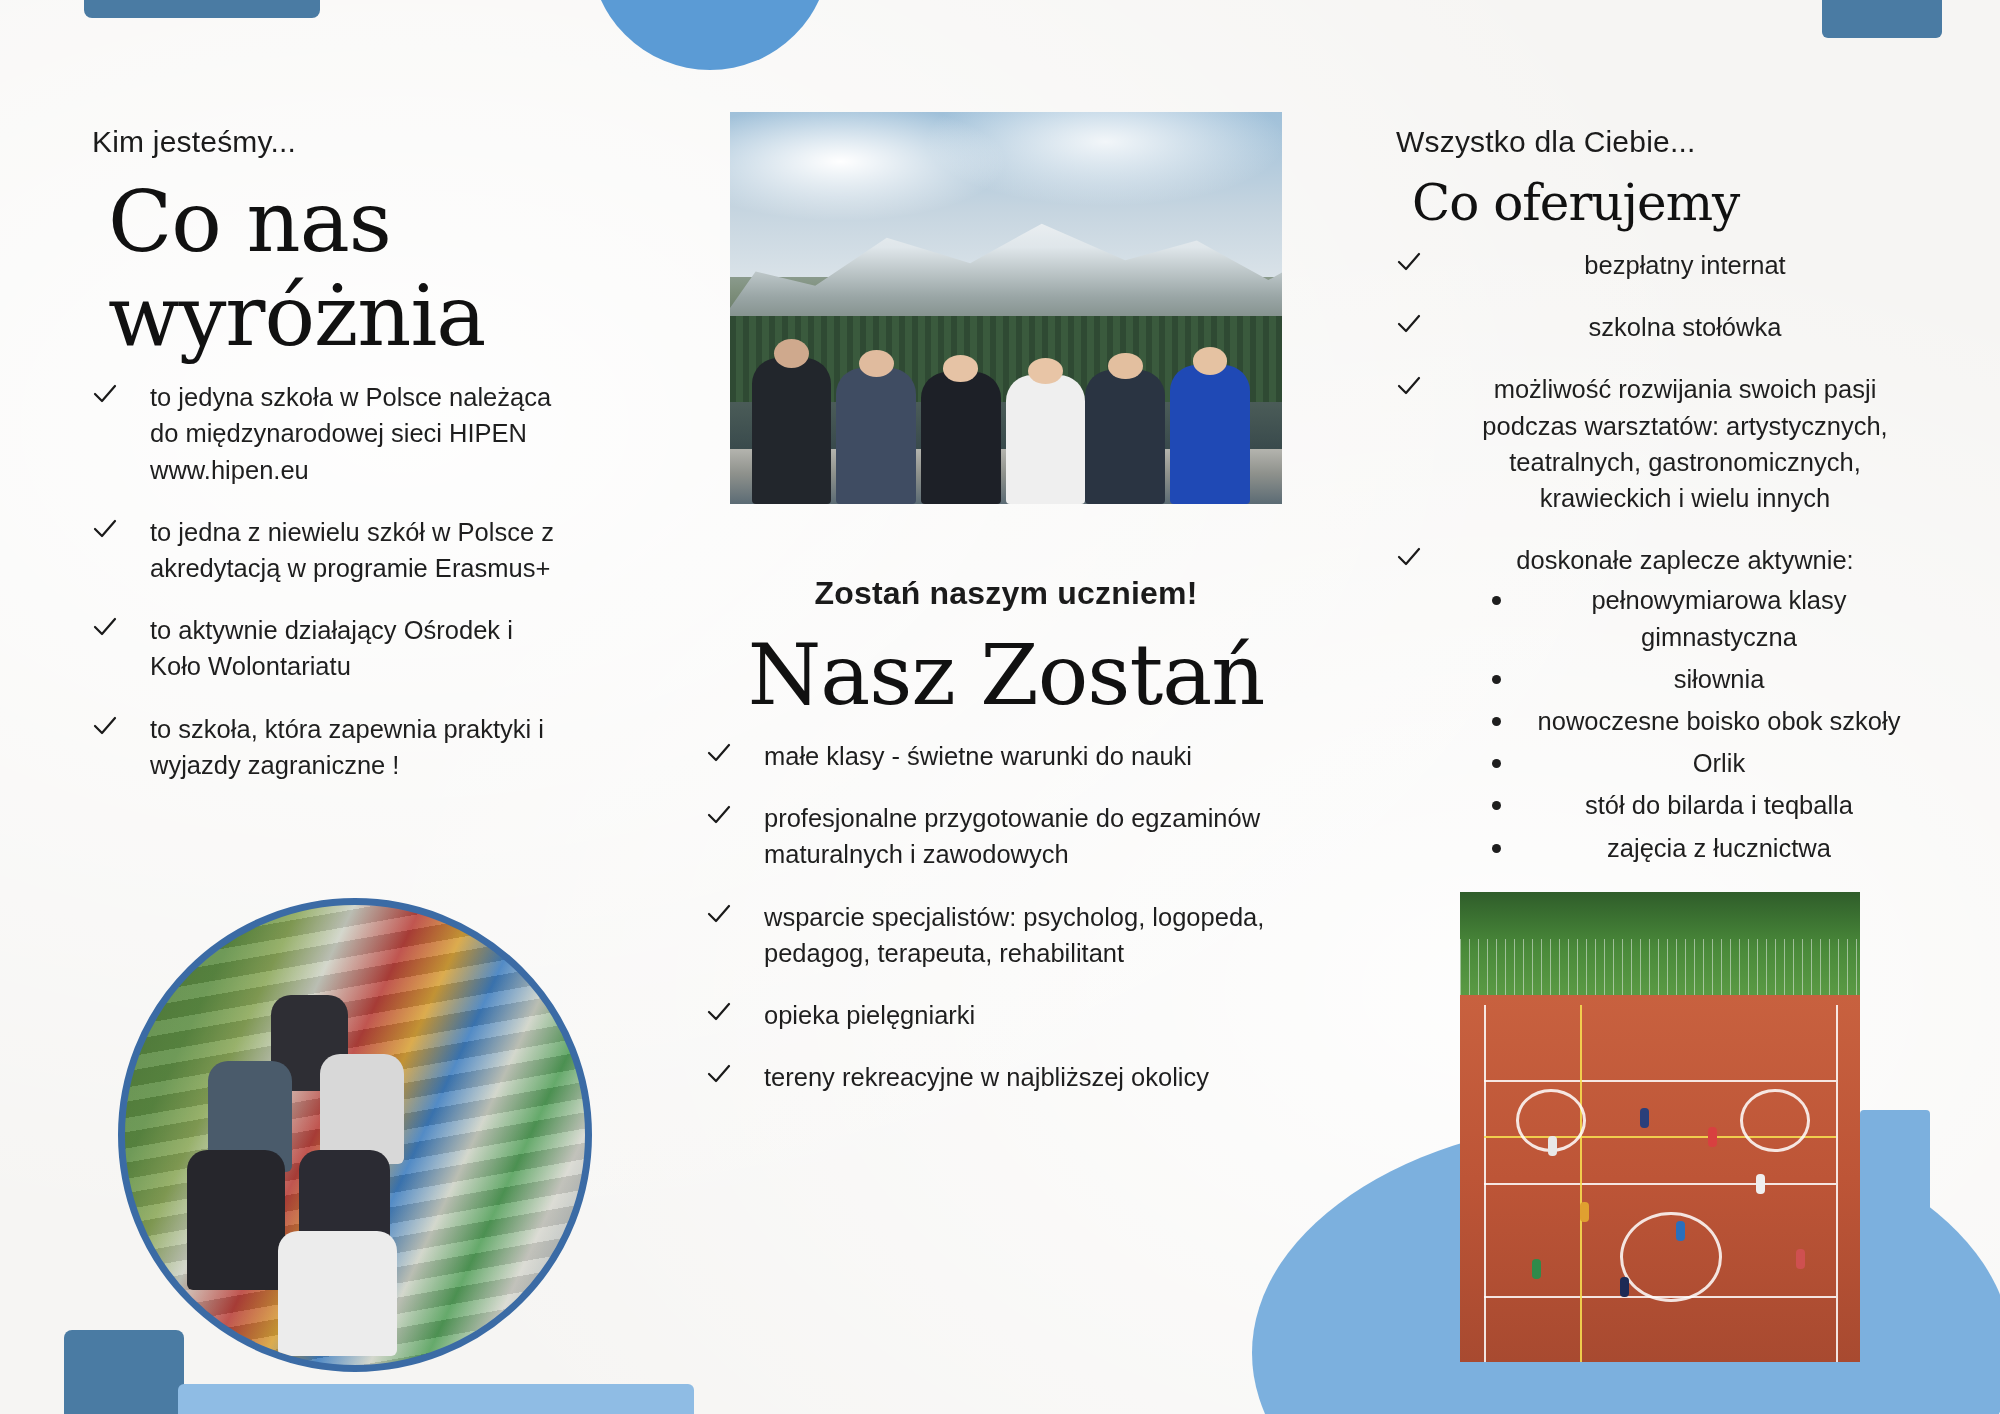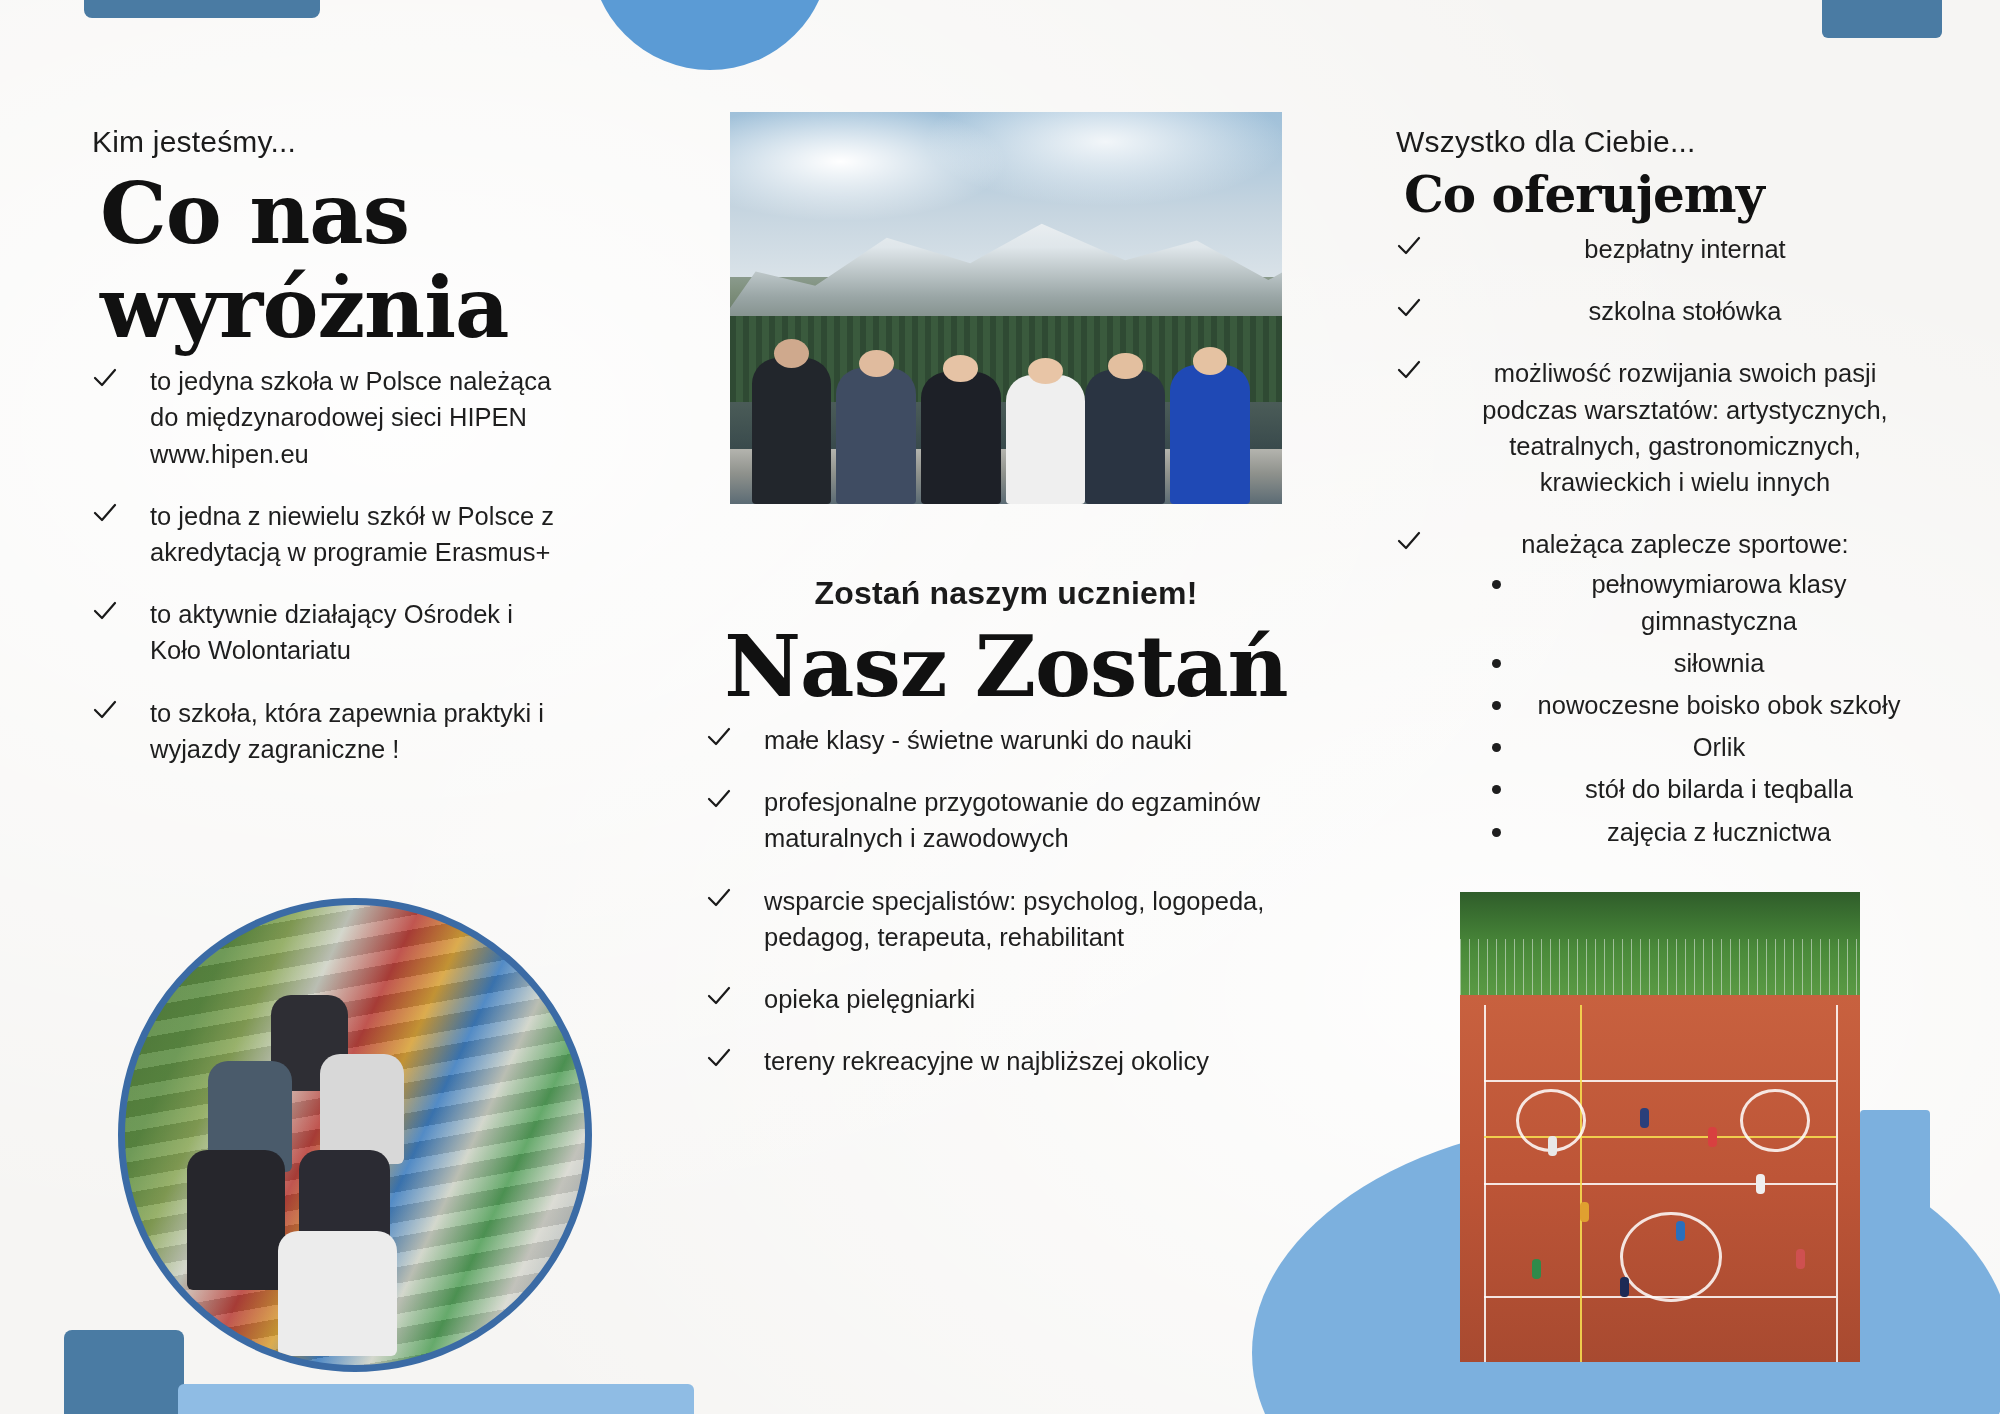--- a/index.html
+++ b/index.html
@@ -67,25 +67,25 @@
     font-size: 30px;
     color: #1b1b1b;
     letter-spacing: 0.2px;
     margin: 15px 0 4px 0;
     font-weight: 400;
   }
   .eyebrow.center { text-align: center; }
 
   .display {
     font-family: "DejaVu Serif", "Liberation Serif", serif;
-    font-weight: 700;
+    font-weight: 400;
     font-size: 84px;
     line-height: 1.12;
     color: #111111;
-    margin: 8px;
+    margin: 16px;
     letter-spacing: -1px;
   }
   .display.center { text-align: center; }
   .display.smaller { font-size: 50px; }
 
   
   ul.checks {
     list-style: none;
     margin: 0;
     padding: 0;
@@ -360,21 +360,21 @@
             </svg>
         </span>
         <span>możliwość rozwijania swoich pasji podczas warsztatów: artystycznych, teatralnych, gastronomicznych, krawieckich i wielu innych</span>
       </li>
       <li>
         <span class="tick">
           <svg width="26" height="26" viewBox="0 0 26 26">
               <path d="M3 13 L10 20 L23 5" fill="none" stroke="#1a1a1a" stroke-width="2.2" stroke-linecap="round" stroke-linejoin="round"></path>
             </svg>
         </span>
-        <span>należąca zaplecze sportowe:</span>
+        <span>doskonałe zaplecze aktywnie:</span>
         <ul class="subdots">
           <li>pełnowymiarowa klasy gimnastyczna</li>
           <li>siłownia</li>
           <li>nowoczesne boisko obok szkoły</li>
           <li>Orlik</li>
           <li>stół do bilarda i teqballa</li>
           <li>zajęcia z łucznictwa</li>
         </ul>
       </li>
     </ul>

